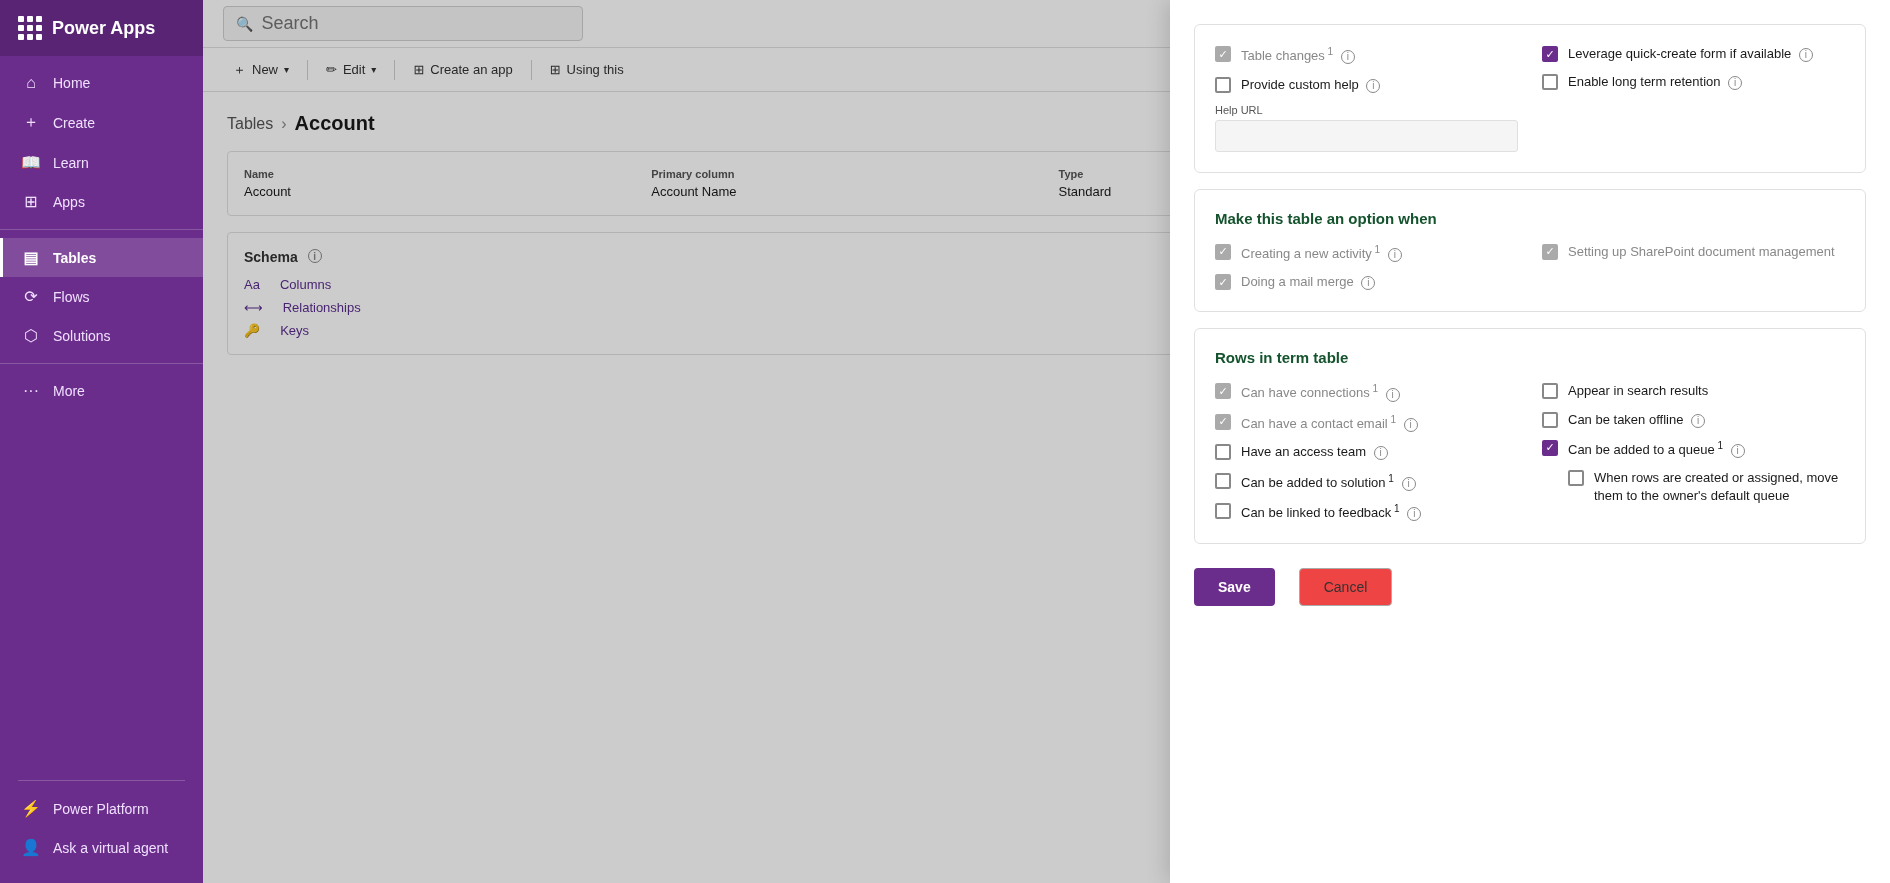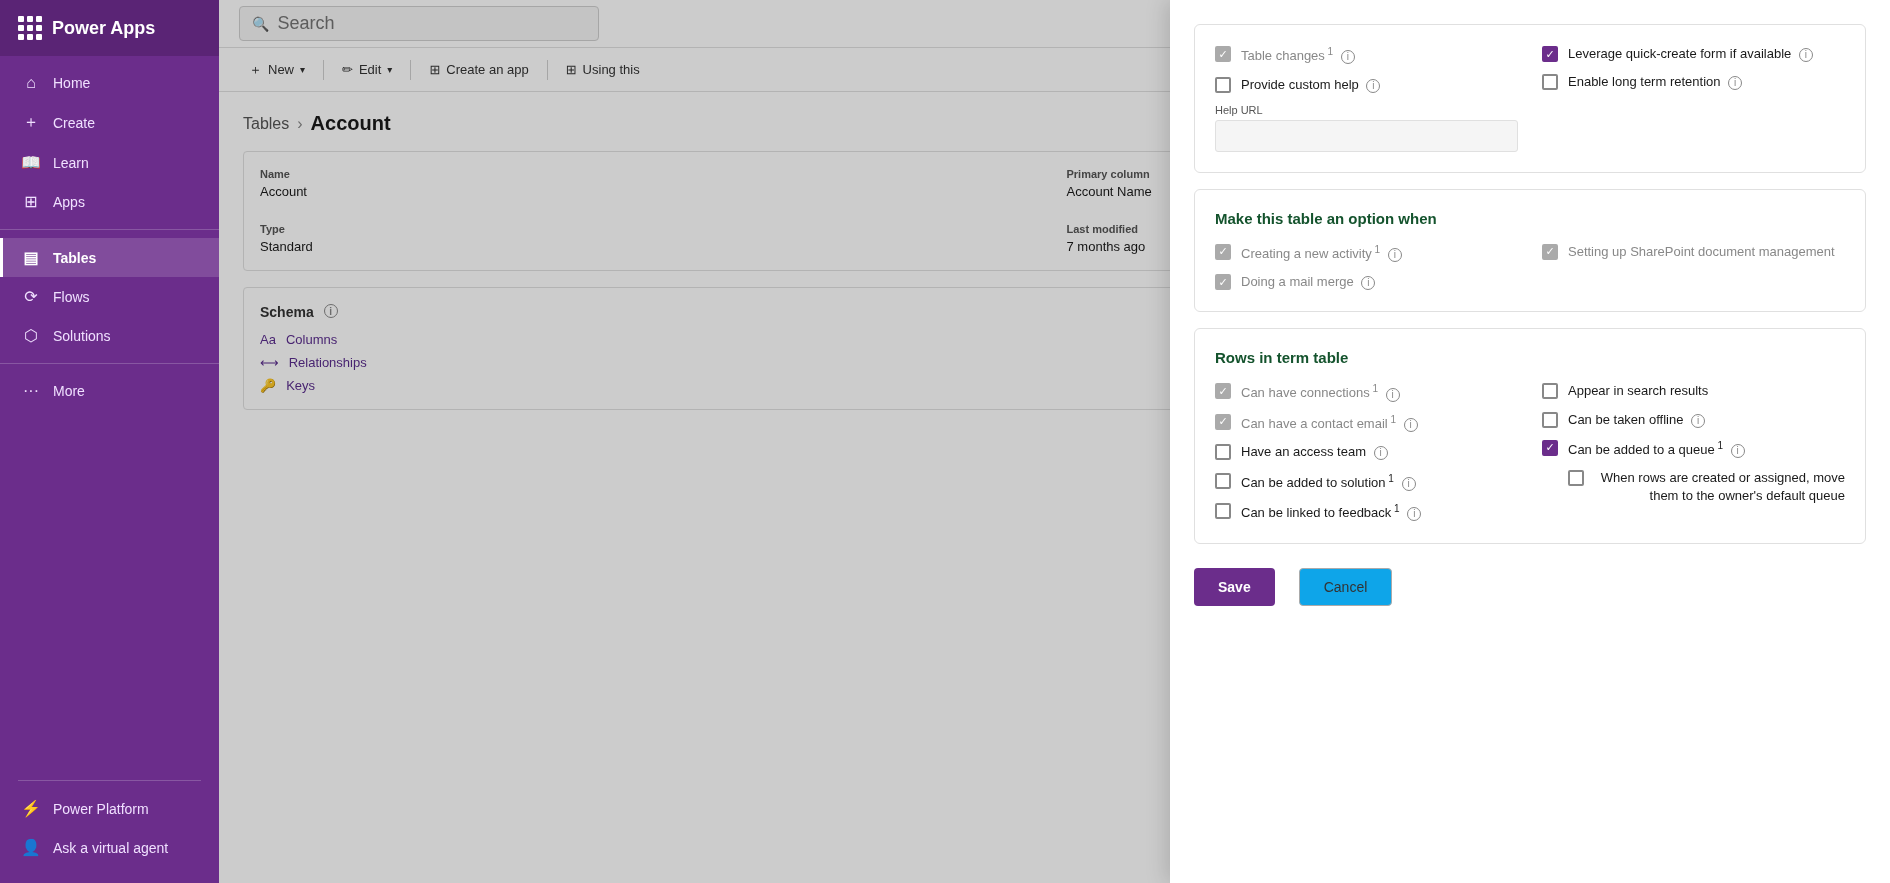--- a/index.html
+++ b/index.html
@@ -1,20 +1,20 @@
 <!DOCTYPE html>
 <html><head>
   <meta charset="utf-8">
   <style>
     * { box-sizing: border-box; margin: 0; padding: 0; }
     body { font-family: 'Segoe UI', sans-serif; font-size: 14px; color: #333; background: #fff; display: flex; height: 883px; overflow: hidden; }
 
     
     .sidebar {
-      width: 219px;
+      width: 203px;
       background: #6b2d8b;
       color: #fff;
       display: flex;
       flex-direction: column;
       flex-shrink: 0;
       height: 100%;
     }
     .sidebar-header {
       display: flex;
       align-items: center;
@@ -141,22 +141,22 @@
     .section-title { font-size: 15px; font-weight: 600; margin-bottom: 12px; }
 
     .table-props {
       border: 1px solid #e0e0e0;
       border-radius: 4px;
       padding: 16px;
       margin-bottom: 16px;
     }
     .table-props-grid {
       display: grid;
-      grid-template-columns: 1fr 1fr;
-      gap: 24px 24px;
+      grid-template-columns: 1fr 1fr 1fr 1fr;
+      gap: 8px 24px;
     }
     .prop-label { color: #555; font-size: 11px; }
     .prop-value { font-size: 13px; color: #1a1a1a; }
     .prop-header { font-weight: 600; margin-bottom: 4px; }
 
     .schema-section {
       border: 1px solid #e0e0e0;
       border-radius: 4px;
       padding: 16px;
     }
@@ -164,21 +164,21 @@
       display: flex;
       align-items: flex-start;
       gap: 6px;
       font-weight: 600;
       margin-bottom: 12px;
     }
     .schema-items { display: flex; flex-direction: column; gap: 8px; }
     .schema-item {
       display: flex;
       align-items: flex-start;
-      gap: 10px;
+      gap: 20px;
       font-size: 13px;
       color: #5b2d8e;
       cursor: pointer;
     }
 
     
     .overlay-backdrop {
       position: absolute;
       top: 0; left: 0; right: 0; bottom: 0;
       background: rgba(0,0,0,0.2);
@@ -217,21 +217,21 @@
       grid-template-columns: 1fr 1fr;
       gap: 12px 24px;
     }
 
     .checkbox-row {
       display: flex;
       align-items: flex-start;
       gap: 10px;
       margin-bottom: 10px;
     }
-    .checkbox-row:last-child { margin-bottom: 0; text-align: right; }
+    .checkbox-row:last-child { margin-bottom: 0; }
 
     .cb {
       width: 16px;
       height: 16px;
       border: 2px solid #888;
       border-radius: 2px;
       flex-shrink: 0;
       margin-top: 1px;
       display: flex;
       align-items: center;
@@ -288,21 +288,21 @@
       background: #6b2d8b;
       color: #fff;
       border: none;
       padding: 10px 24px;
       border-radius: 4px;
       font-size: 14px;
       font-weight: 600;
       cursor: pointer;
     }
     .btn-cancel {
-      background: #0ea5e9;
+      background: #ef4444;
       color: #333;
       border: 1px solid #aaa;
       padding: 10px 24px;
       border-radius: 4px;
       font-size: 14px;
       cursor: pointer;
     }
   </style>
 </head>
 <body>

